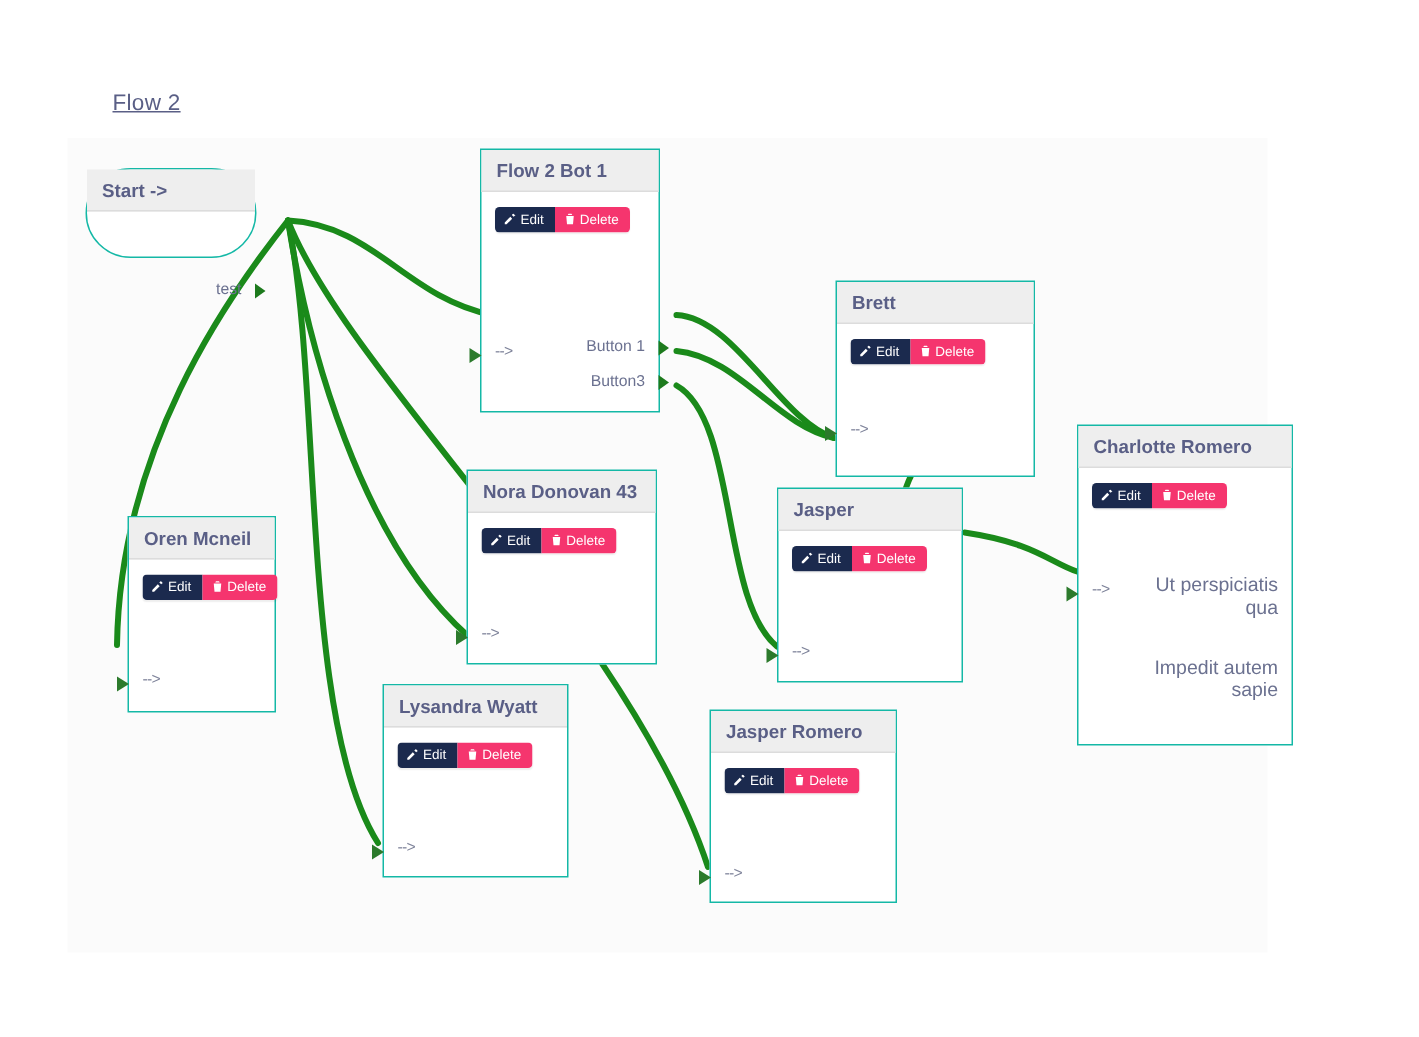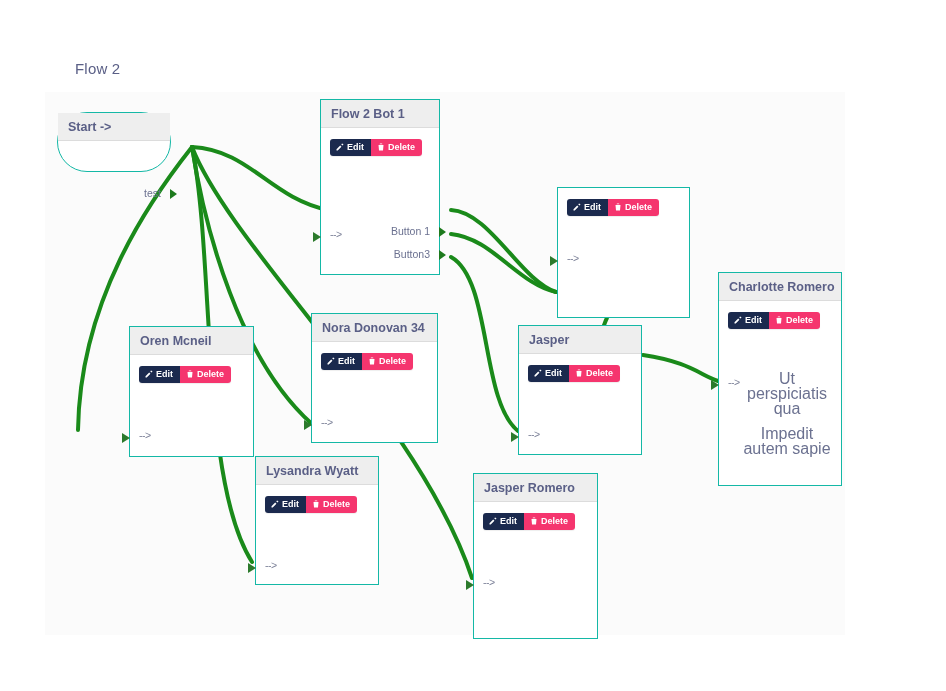--- a/index.html
+++ b/index.html
@@ -34,20 +34,21 @@
     background: #ffffff;
   }
   .title-bar .flow-title {
     position: absolute;
     left: 30px;
     top: 43px;
     font-size: 15px;
     color: #5a5f86;
     letter-spacing: .2px;
     line-height: 1;
+    text-decoration: underline;
   }
 
   
   .canvas {
     position: absolute;
     left: 45px;
     top: 92px;
     width: 800px;
     height: 543px;
     background: #fbfbfb;
@@ -98,21 +99,21 @@
     margin-left: 9px;
     border-radius: 3px;
     overflow: hidden;
     box-shadow: 0 1px 1px rgba(0,0,0,.07);
   }
   .btn {
     display: inline-flex;
     align-items: center;
     gap: 3px;
     font-size: 9px;
-    font-weight: bold;
+    font-weight: normal;
     color: #ffffff;
     padding: 4px 7px 4px 6px;
     line-height: 1;
     white-space: nowrap;
     cursor: pointer;
     border: none;
   }
   .btn-edit   { background: #1b2a4e; }
   .btn-delete { background: #f5356e; }
   .btn svg { display:block; }
@@ -162,22 +163,22 @@
     border-top: 5px solid transparent;
     border-bottom: 5px solid transparent;
     border-left: 8px solid #2c7a2c;
     z-index: 11;
   }
 
   
   .port-text {
     position: absolute;
     right: 9px;
-    text-align: center;
-    font-size: 16px;
+    text-align: right;
+    font-size: 13px;
     line-height: 15px;
     color: #6b7190;
     width: 90px;
   }
 </style>
 </head>
 <body>
 
 <div id="app">
 
@@ -252,41 +253,42 @@
         </div>
         <div class="port-row">
           <span>Button3</span>
           <span class="stub"></span>
         </div>
       </div>
     </div>
   </div>
 
   <div class="node" style="left:557px; top:187px; width:133px; height:131px;">
+    <div class="node-header">Brett</div>
     <div class="node-body">
       <div class="btn-group">
         <span class="btn btn-edit">
           <svg width="8" height="8" viewBox="0 0 16 16">
             <path fill="#ffffff" d="M1 12.5V15h2.5l7.4-7.4-2.5-2.5L1 12.5zM14.7 4.3a1 1 0 0 0 0-1.4l-1.6-1.6a1 1 0 0 0-1.4 0l-1.3 1.3 2.5 2.5 1.8-1.8z"></path>
           </svg>
           <span>Edit</span>
         </span>
         <span class="btn btn-delete">
           <svg width="8" height="8" viewBox="0 0 16 16">
             <path fill="#ffffff" d="M3 4h10l-1 11H4L3 4zm3-3h4l1 1.5H5L6 1z"></path>
           </svg>
           <span>Delete</span>
         </span>
       </div>
       <span class="port-in-marker" style="top:68px;"></span>
       <div class="port-in" style="top:65px;">--&gt;</div>
     </div>
   </div>
 
-  <div class="node" style="left:718px; top:272px; width:124px; height:214px;">
+  <div class="node" style="left:718px; top:283px; width:144px; height:214px;">
     <div class="node-header">Charlotte Romero</div>
     <div class="node-body">
       <div class="btn-group">
         <span class="btn btn-edit">
           <svg width="8" height="8" viewBox="0 0 16 16">
             <path fill="#ffffff" d="M1 12.5V15h2.5l7.4-7.4-2.5-2.5L1 12.5zM14.7 4.3a1 1 0 0 0 0-1.4l-1.6-1.6a1 1 0 0 0-1.4 0l-1.3 1.3 2.5 2.5 1.8-1.8z"></path>
           </svg>
           <span>Edit</span>
         </span>
         <span class="btn btn-delete">
@@ -304,21 +306,21 @@
         <span>Ut perspiciatis qua</span>
         <span class="stub-idle" style="top:16px;"></span>
       </div>
       <div class="port-text" style="top:125px;">
         <span>Impedit autem sapie</span>
         <span class="stub-idle" style="top:16px;"></span>
       </div>
     </div>
   </div>
 
-  <div class="node" style="left:85px; top:326px; width:125px; height:131px;margin-left:44px;">
+  <div class="node" style="left:85px; top:344px; width:99px; height:131px;">
     <div class="node-header">Oren Mcneil</div>
     <div class="node-body">
       <div class="btn-group">
         <span class="btn btn-edit">
           <svg width="8" height="8" viewBox="0 0 16 16">
             <path fill="#ffffff" d="M1 12.5V15h2.5l7.4-7.4-2.5-2.5L1 12.5zM14.7 4.3a1 1 0 0 0 0-1.4l-1.6-1.6a1 1 0 0 0-1.4 0l-1.3 1.3 2.5 2.5 1.8-1.8z"></path>
           </svg>
           <span>Edit</span>
         </span>
         <span class="btn btn-delete">
@@ -327,21 +329,21 @@
           </svg>
           <span>Delete</span>
         </span>
       </div>
       <span class="port-in-marker" style="top:78px;"></span>
       <div class="port-in" style="top:75px;">--&gt;</div>
     </div>
   </div>
 
   <div class="node" style="left:311px; top:313px; width:127px; height:130px;">
-    <div class="node-header">Nora Donovan 34</div>
+    <div class="node-header">Nora Donovan 43</div>
     <div class="node-body">
       <div class="btn-group">
         <span class="btn btn-edit">
           <svg width="8" height="8" viewBox="0 0 16 16">
             <path fill="#ffffff" d="M1 12.5V15h2.5l7.4-7.4-2.5-2.5L1 12.5zM14.7 4.3a1 1 0 0 0 0-1.4l-1.6-1.6a1 1 0 0 0-1.4 0l-1.3 1.3 2.5 2.5 1.8-1.8z"></path>
           </svg>
           <span>Edit</span>
         </span>
         <span class="btn btn-delete">
           <svg width="8" height="8" viewBox="0 0 16 16">
@@ -392,21 +394,21 @@
             <path fill="#ffffff" d="M3 4h10l-1 11H4L3 4zm3-3h4l1 1.5H5L6 1z"></path>
           </svg>
           <span>Delete</span>
         </span>
       </div>
       <span class="port-in-marker" style="top:78px;"></span>
       <div class="port-in" style="top:75px;">--&gt;</div>
     </div>
   </div>
 
-  <div class="node" style="left:473px; top:473px; width:125px; height:166px;">
+  <div class="node" style="left:473px; top:473px; width:125px; height:129px;">
     <div class="node-header">Jasper Romero</div>
     <div class="node-body">
       <div class="btn-group">
         <span class="btn btn-edit">
           <svg width="8" height="8" viewBox="0 0 16 16">
             <path fill="#ffffff" d="M1 12.5V15h2.5l7.4-7.4-2.5-2.5L1 12.5zM14.7 4.3a1 1 0 0 0 0-1.4l-1.6-1.6a1 1 0 0 0-1.4 0l-1.3 1.3 2.5 2.5 1.8-1.8z"></path>
           </svg>
           <span>Edit</span>
         </span>
         <span class="btn btn-delete">

